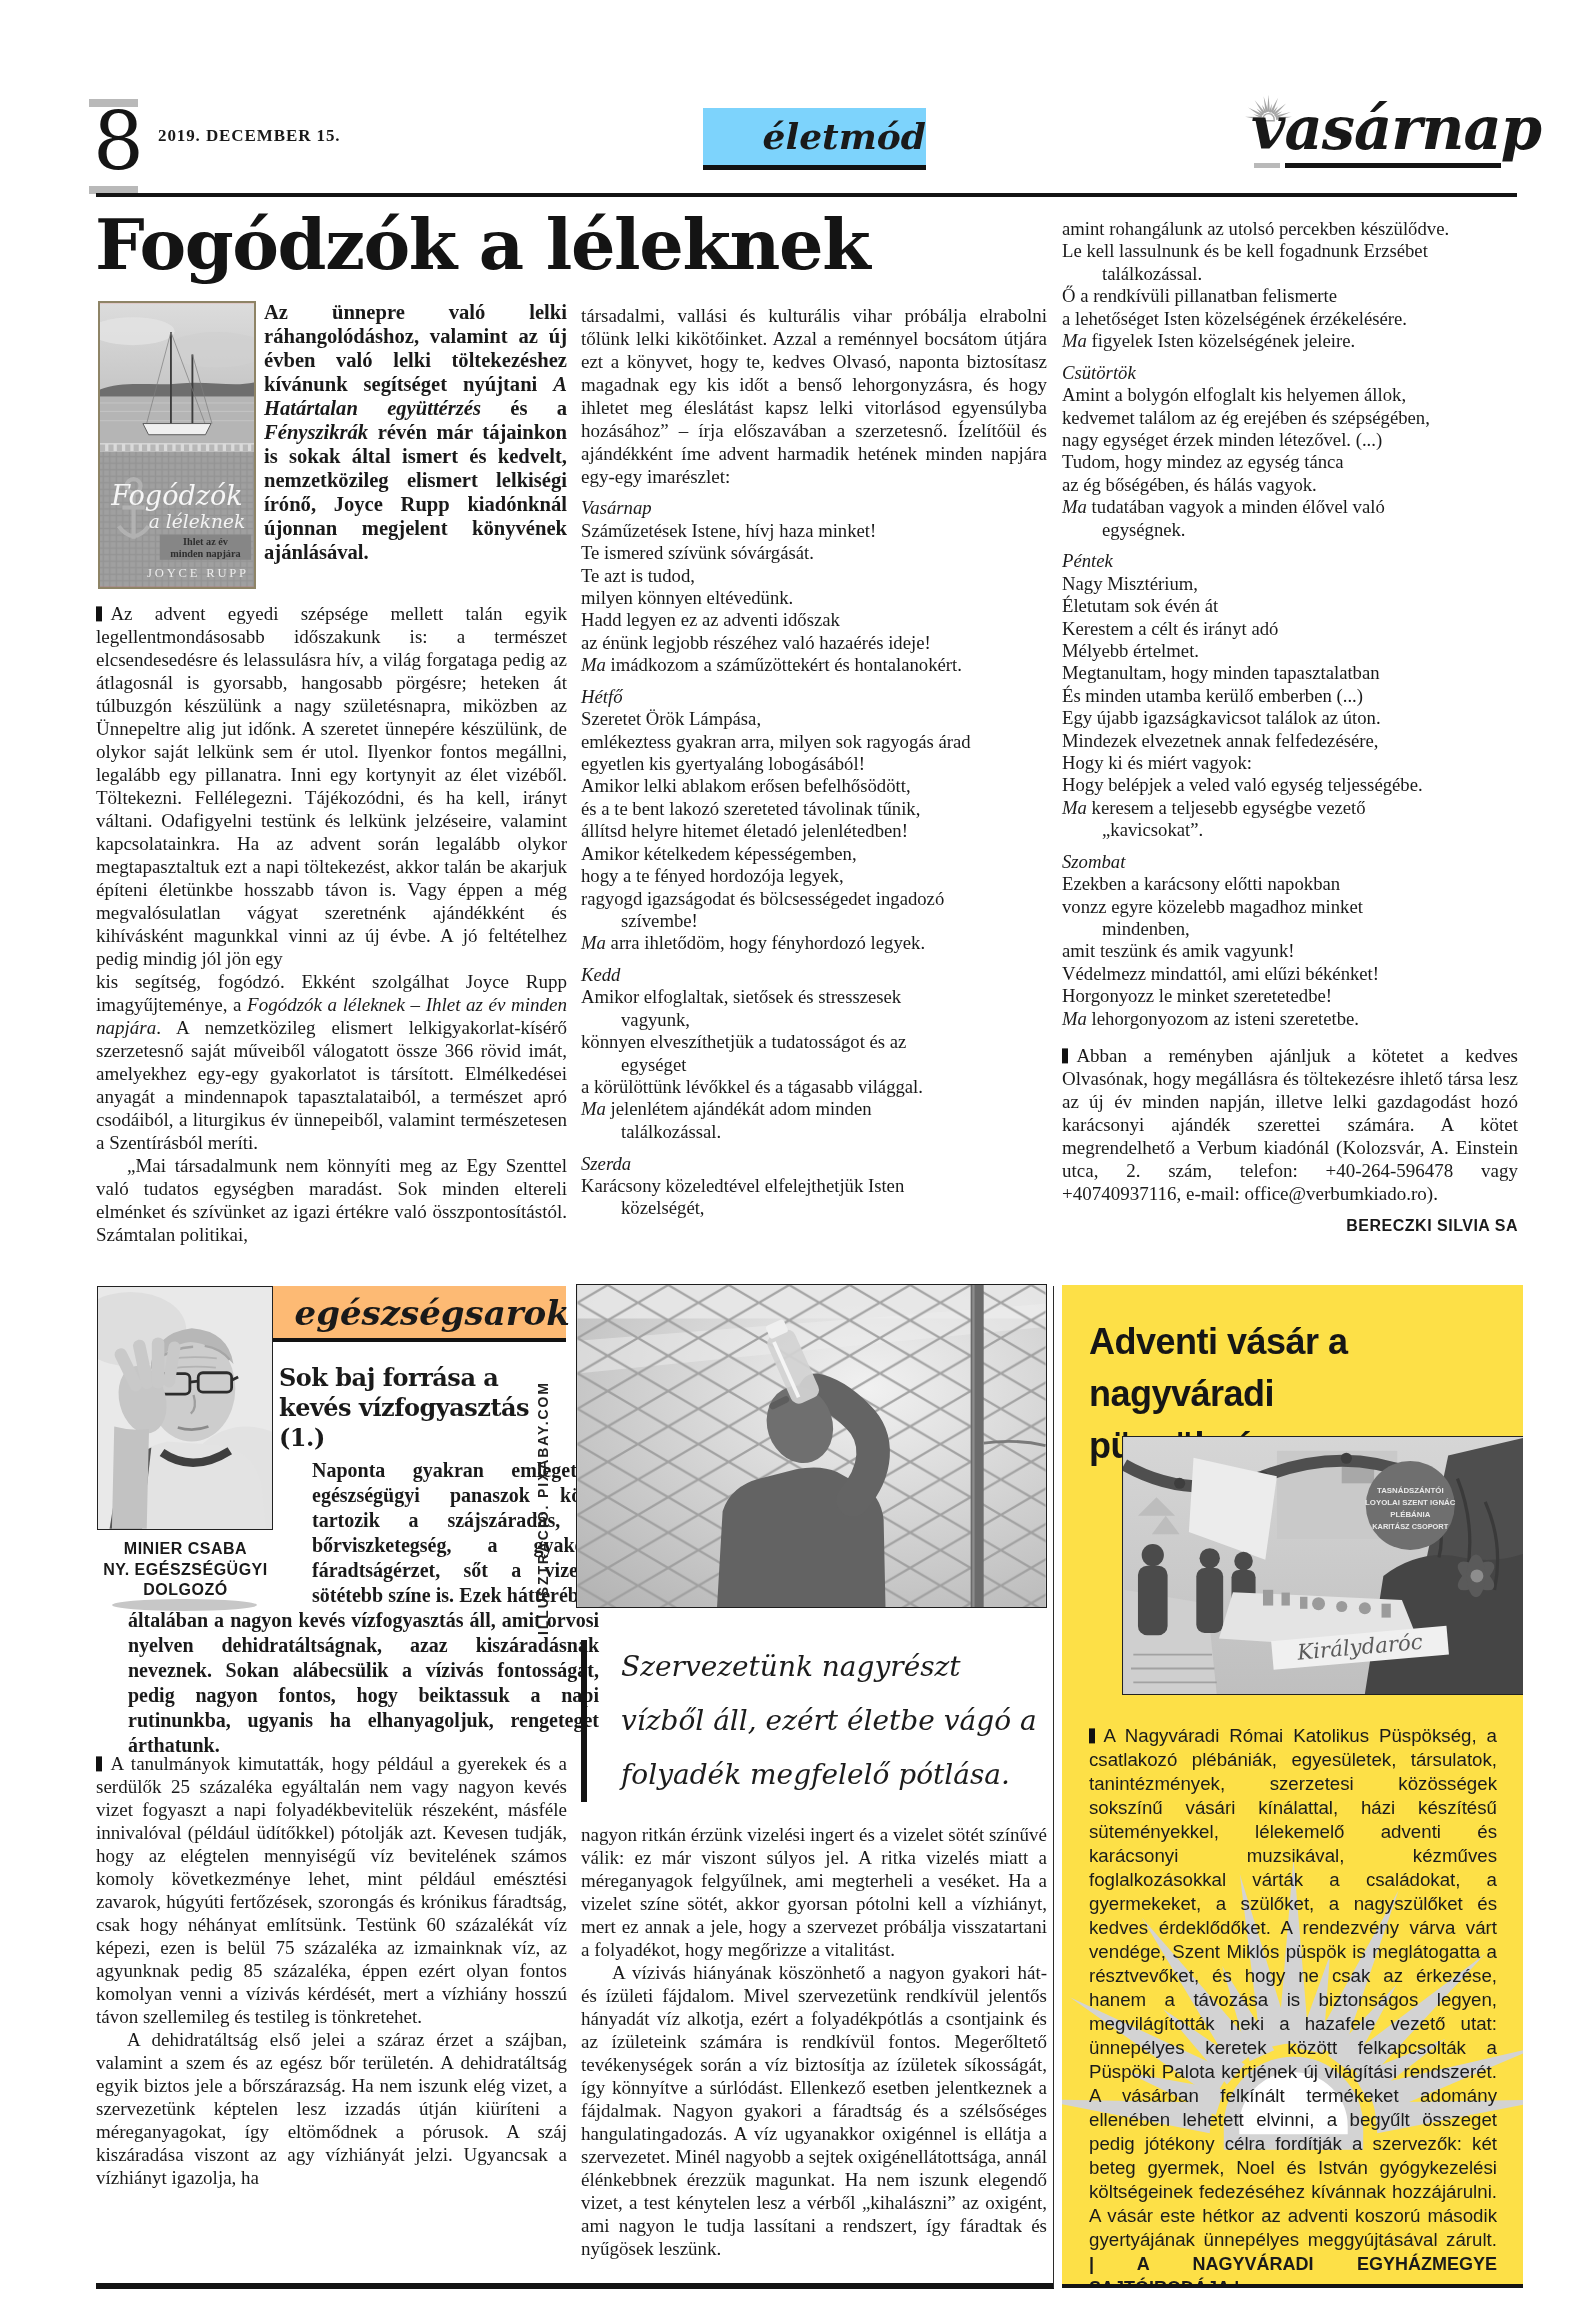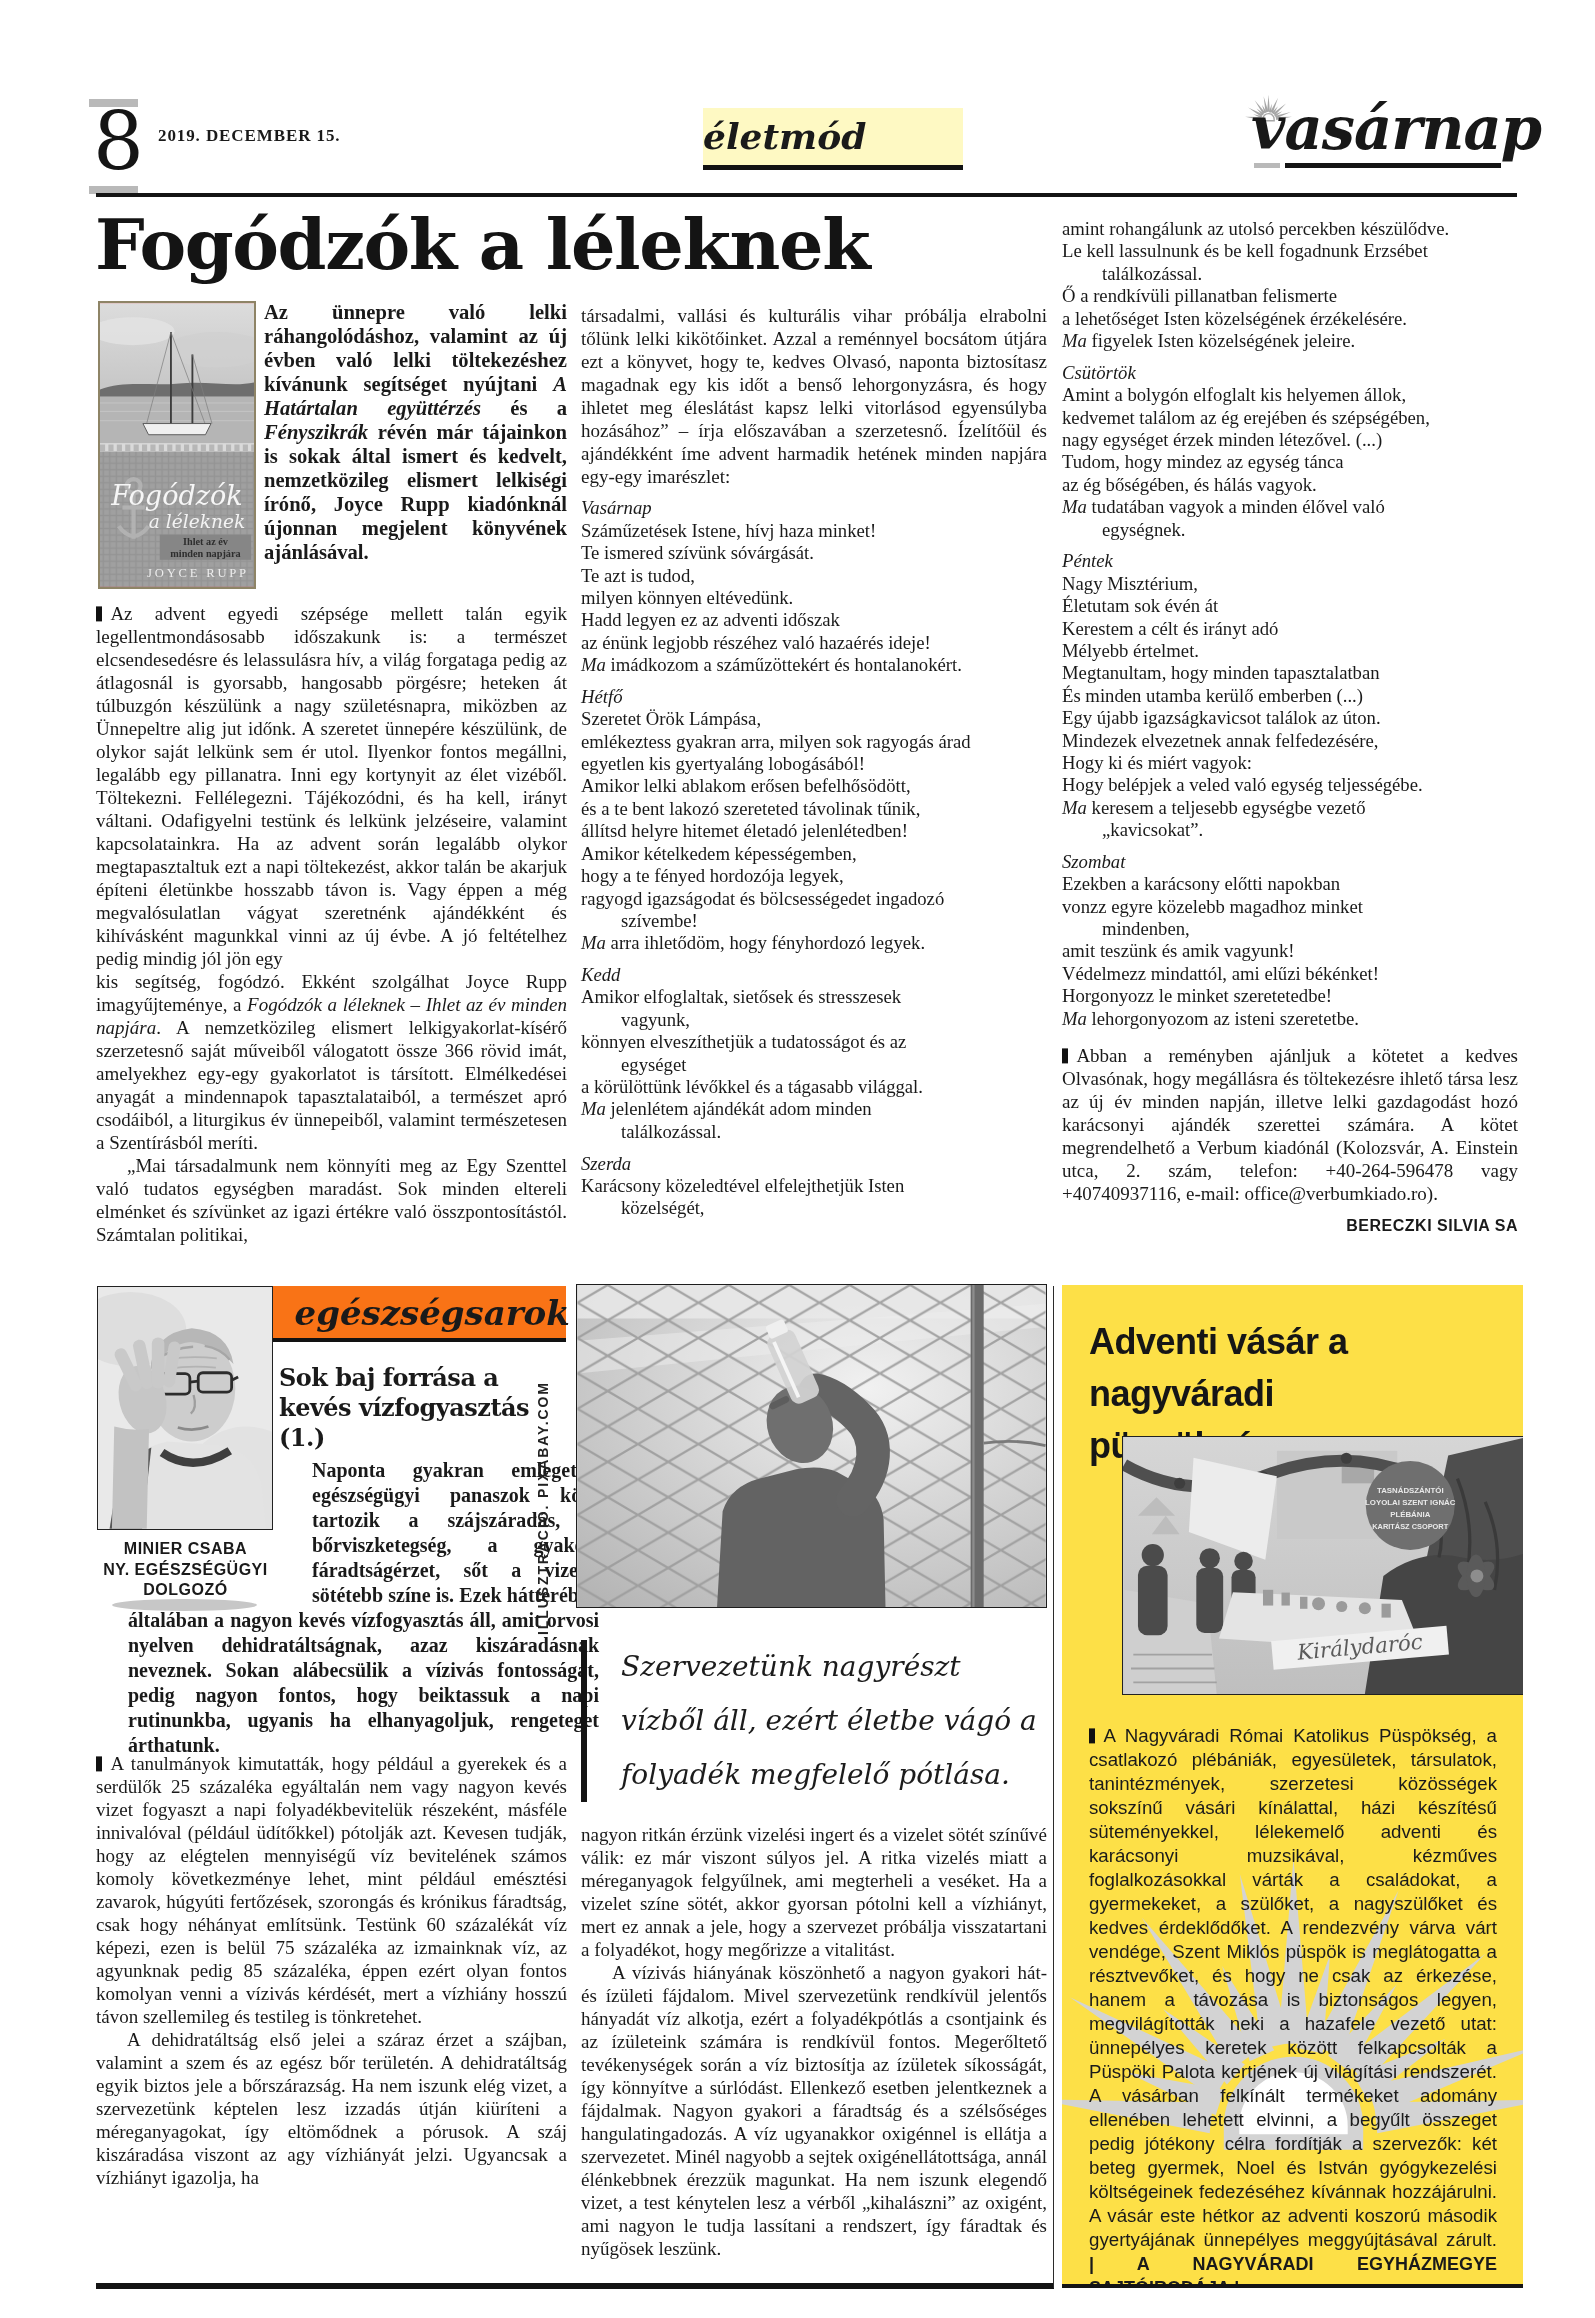--- a/index.html
+++ b/index.html
@@ -3,22 +3,22 @@
 <meta charset="utf-8">
 <style>
   html,body{margin:0;padding:0;background:#888;}
   .page{position:relative;width:1595px;height:2319px;background:#ffffff;overflow:hidden;
         font-family:"Liberation Serif",serif;color:#1a1a1a;}
   .abs{position:absolute;}
   
   .graybar{background:#b9b9b9;width:49px;height:7.5px;left:89px;}
   .pageno{left:93px;top:102px;font:400 80px/1 "DejaVu Serif",serif;color:#151515;}
   .issuedate{left:158px;top:127px;font:700 17px/1 "Liberation Serif",serif;letter-spacing:0.9px;}
-  .sectionbox{left:703px;top:108px;width:260px;height:57px;background:#fef9c3;
-      border-bottom:5.1px solid #121212;text-align:left;
+  .sectionbox{left:703px;top:108px;width:223px;height:57px;background:#7dd3fc;
+      border-bottom:5.1px solid #121212;text-align:right;
       font:700 italic 36px/57px "DejaVu Serif",serif;}
   .masthead-sun{left:1244px;top:91px;width:49px;height:34px;color:#a6a6a6;}
   .masthead{left:1251px;top:99px;width:262px;font:700 italic 59px/1.0 "DejaVu Serif",serif;
       letter-spacing:-0.9px;color:#181818;}
   .mh-bar-gray{left:1254px;top:163px;width:26px;height:5.1px;background:#b9b9b9;}
   .mh-bar-black{left:1285px;top:163px;width:216px;height:5.1px;background:#141414;}
   .hrule{left:96px;top:193px;width:1421px;height:4.2px;background:#141414;}
   
   .headline{left:95px;top:208px;width:1075px;font:700 70px/1.05 "DejaVu Serif",serif;
       letter-spacing:-1.4px;color:#141414;}
@@ -33,21 +33,21 @@
   .blt{display:inline-block;width:6px;height:15px;background:#111;margin-right:8.4px;transform:translateY(1.4px);}
   .pl{font:400 18.7px/22.4px "Liberation Serif",serif;}
   .pc{padding-left:40px;}
   .pday{font:italic 400 18.7px/22.4px "Liberation Serif",serif;margin-top:9.3px;}
   .byline3{margin-top:13px;text-align:right;font:700 16px/1 "Liberation Sans",sans-serif;letter-spacing:0.5px;}
   
   .portrait{left:97px;top:1286px;width:174px;height:242px;border:1.4px solid #222;background:#e6e6e6;}
   .pcap{left:97px;top:1539px;width:177px;text-align:center;
       font:700 16px/20.6px "Liberation Sans",sans-serif;letter-spacing:0.5px;}
   .pshadow{left:112px;top:1599px;width:145px;height:12px;background:#c7c7c7;border-radius:50%;}
-  .healthtag{left:273px;top:1286px;width:293px;height:56px;background:#f97316;border-bottom:4.7px solid #121212;
+  .healthtag{left:273px;top:1286px;width:293px;height:56px;background:#fdba74;border-bottom:4.7px solid #121212;
       font:700 italic 34px/55px "DejaVu Serif",serif;padding-left:21.5px;box-sizing:border-box;}
   .healthtitle{left:279px;top:1363px;width:287px;font:700 24px/30px "DejaVu Serif",serif;letter-spacing:-0.5px;}
   .healthlead{left:96px;top:1458px;width:471px;font:700 20px/25px "Liberation Serif",serif;text-align:justify;margin-left:32px;}
   .lead-spacer{float:left;width:184px;height:150px;}
   .healthbody{left:96px;top:1752px;width:471px;}
   .vcap{left:536px;top:1380px;height:255px;writing-mode:vertical-rl;transform:rotate(180deg);
       font:700 14px/1 "Liberation Sans",sans-serif;letter-spacing:1.9px;color:#222;}
   
   .midphoto{left:576px;top:1284px;width:469px;height:322px;border:1.4px solid #1d1d1d;background:#d5d5d5;}
   .pullquote{left:581px;top:1640px;width:466px;border-left:6px solid #141414;padding-left:34px;

